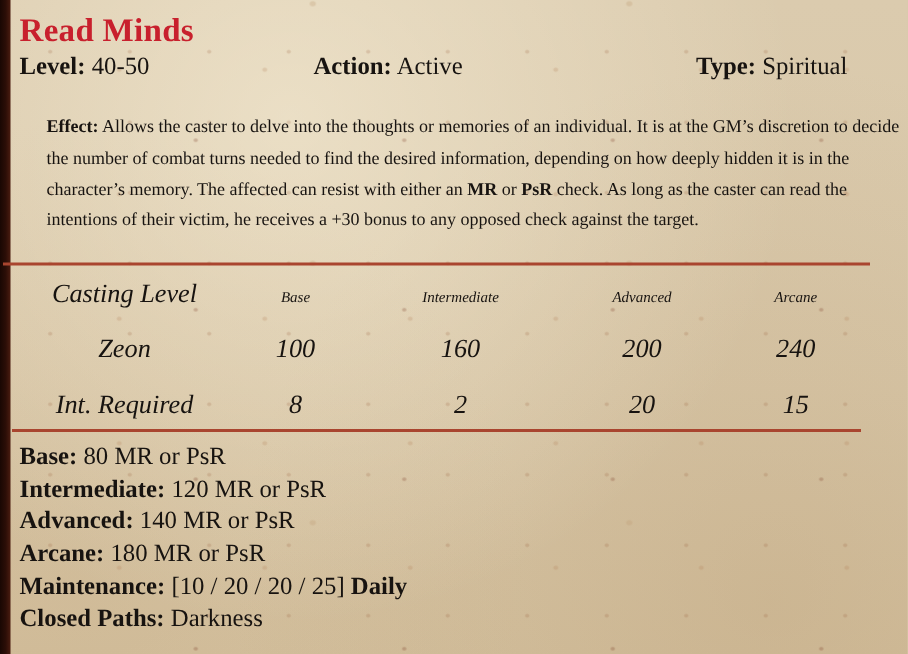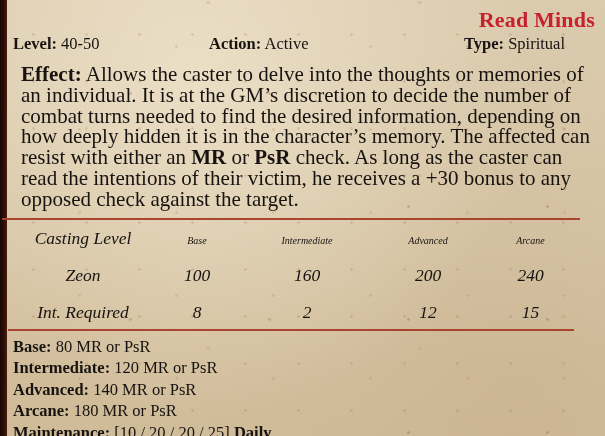--- a/index.html
+++ b/index.html
@@ -32,28 +32,28 @@
       7px 11px, 31px 5px, 61px 37px, 103px 89px,
       0 0, 0 0, 0 0, 0 0;
   }
   .spine{
     position:absolute;left:0;top:0;bottom:0;width:7px;
     background:linear-gradient(90deg,#190703 0%, var(--spine) 55%, #4a1c10 100%);
   }
   .content{position:absolute;left:13px;top:5px;width:582px;}
   .title{
     font-size:22px;font-weight:bold;color:var(--accent);
-    margin:2px 0 1px 0;letter-spacing:.2px;text-align:right;
+    margin:2px 0 1px 0;letter-spacing:.2px;
   }
   .stats{position:relative;height:22px;font-size:16.5px;}
   .stat-level{position:absolute;left:0;top:0;}
   .stat-action{position:absolute;left:196px;top:0;}
   .stat-type{position:absolute;right:30px;top:0;}
   .effect{
-    font-size:21px;line-height:20.8px;width:572px;margin:8px;
+    font-size:12px;line-height:20.8px;width:572px;margin:18px;
     text-align:left;
   }
   .rule{border:none;height:2px;background:var(--rule);margin:0;}
   .rule-top{width:578px;margin-left:-11px;margin-top:3px;}
   .rule-bottom{width:566px;margin-left:-5px;margin-top:6px;}
   .ctable{margin-top:8px;}
   .trow{
     display:grid;
     grid-template-columns:140px 88px 132px 110px 95px;
     align-items:baseline;
@@ -98,21 +98,21 @@
       <span class="tcell d-label">Zeon</span>
       <span class="tcell d-val">100</span>
       <span class="tcell d-val">160</span>
       <span class="tcell d-val">200</span>
       <span class="tcell d-val">240</span>
     </div>
     <div class="trow">
       <span class="tcell d-label">Int. Required</span>
       <span class="tcell d-val">8</span>
       <span class="tcell d-val">2</span>
-      <span class="tcell d-val">12</span>
+      <span class="tcell d-val">20</span>
       <span class="tcell d-val">15</span>
     </div>
   </div>
 
   <hr class="rule rule-bottom">
 
   <div class="grades">
     <div><b>Base:</b> <span>80 MR or PsR</span></div>
     <div><b>Intermediate:</b> <span>120 MR or PsR</span></div>
     <div><b>Advanced:</b> <span>140 MR or PsR</span></div>

